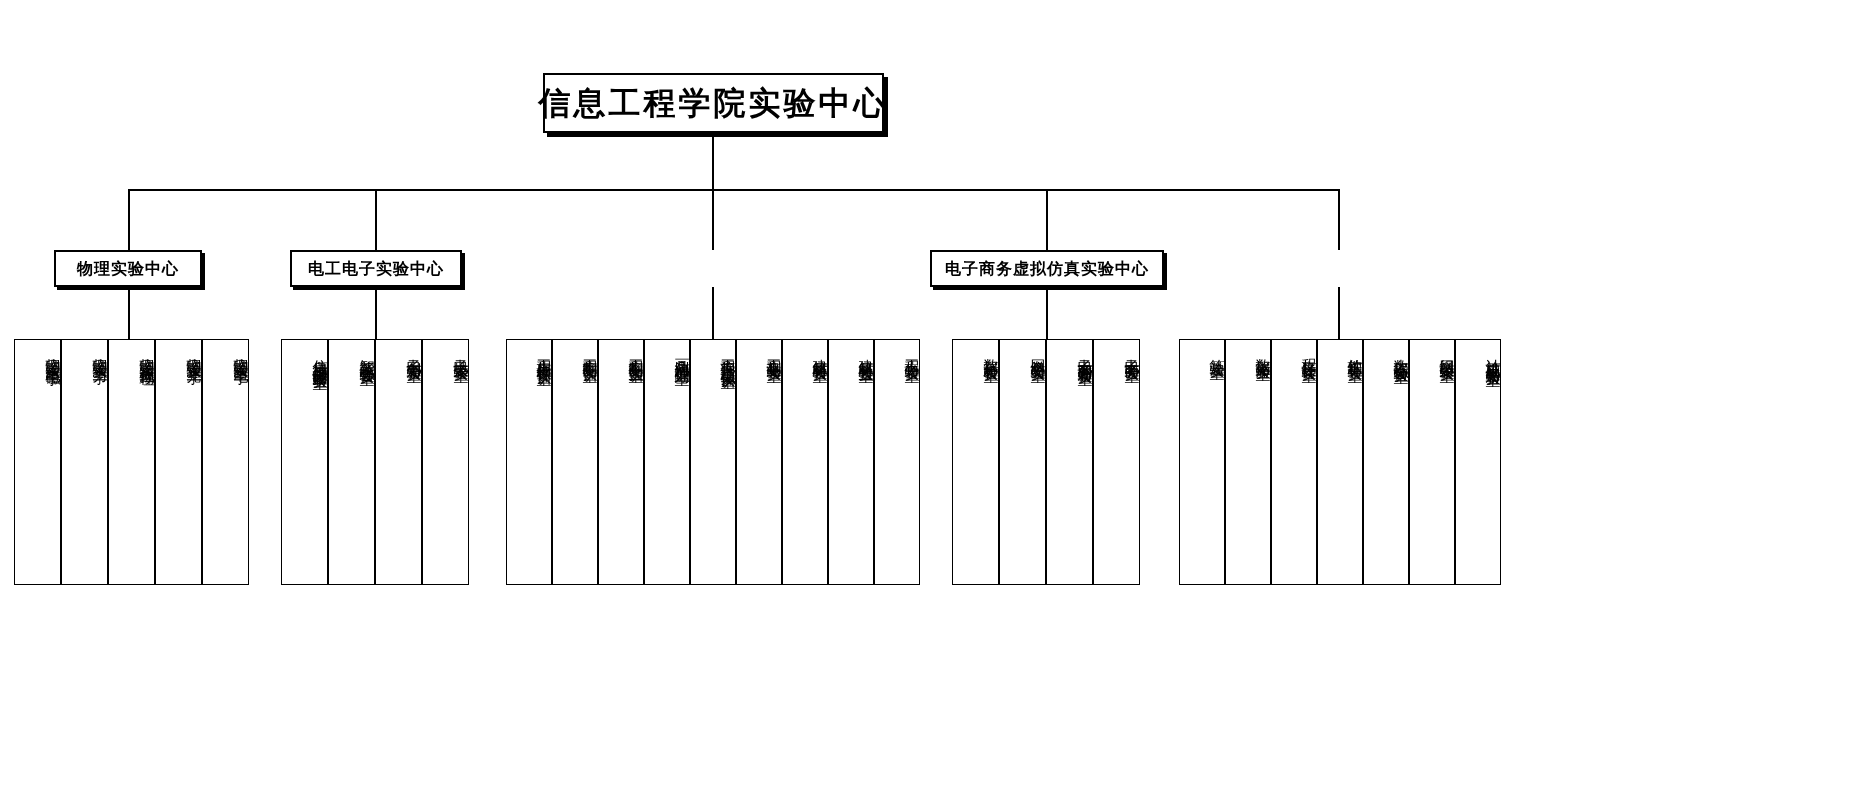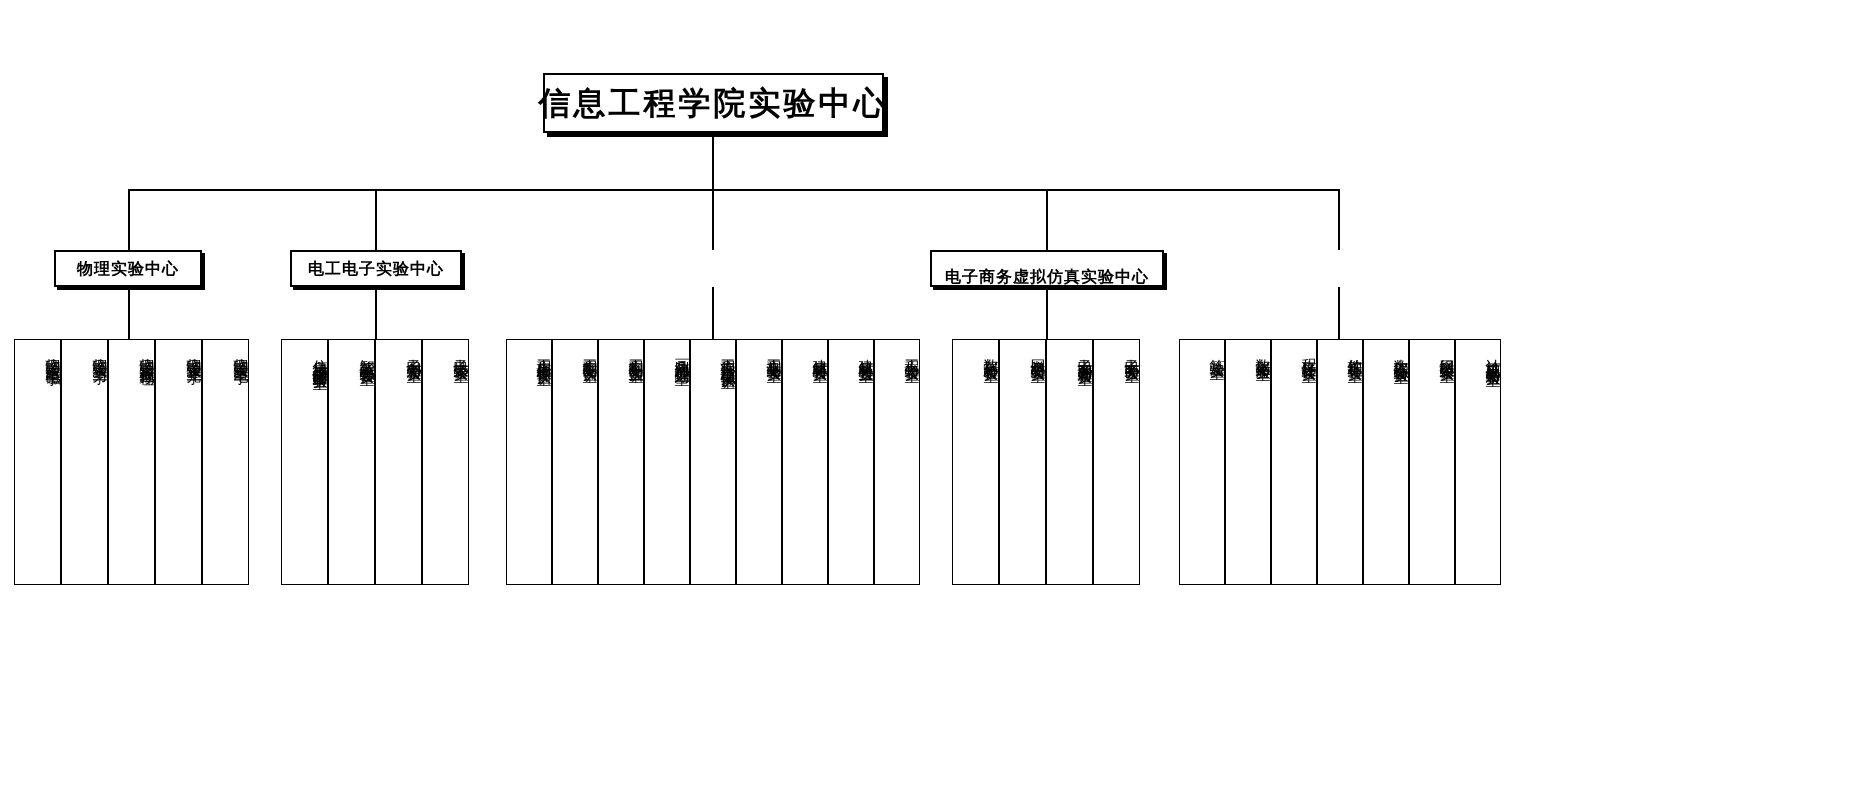--- a/index.html
+++ b/index.html
@@ -76,21 +76,21 @@
   <div class="line-v" style="left:712px;top:189px;height:61px;"></div>
   <div class="line-v" style="left:1046px;top:189px;height:61px;"></div>
   <div class="line-v" style="left:1338px;top:189px;height:61px;"></div>
 
   <div class="l2-box" style="left:54px;top:250px;width:148px;height:37px;">
     <span class="txt">物理实验中心</span>
   </div>
   <div class="l2-box" style="left:290px;top:250px;width:172px;height:37px;">
     <span class="txt">电工电子实验中心</span>
   </div>
-  <div class="l2-box" style="left:930px;top:250px;width:234px;height:37px;align-items:flex-end;">
+  <div class="l2-box" style="left:930px;top:250px;width:234px;height:37px;">
     <span class="txt">电子商务虚拟仿真实验中心</span>
   </div>
 
   <div class="line-v-thin" style="left:128px;top:287px;height:55px;"></div>
   <div class="line-v-thin" style="left:375px;top:287px;height:55px;"></div>
   <div class="line-v-thin" style="left:712px;top:287px;height:55px;"></div>
   <div class="line-v-thin" style="left:1046px;top:287px;height:55px;"></div>
   <div class="line-v-thin" style="left:1338px;top:287px;height:55px;"></div>
 
   <div class="leaf" style="left:14px;top:339px;width:47px;height:246px;">

